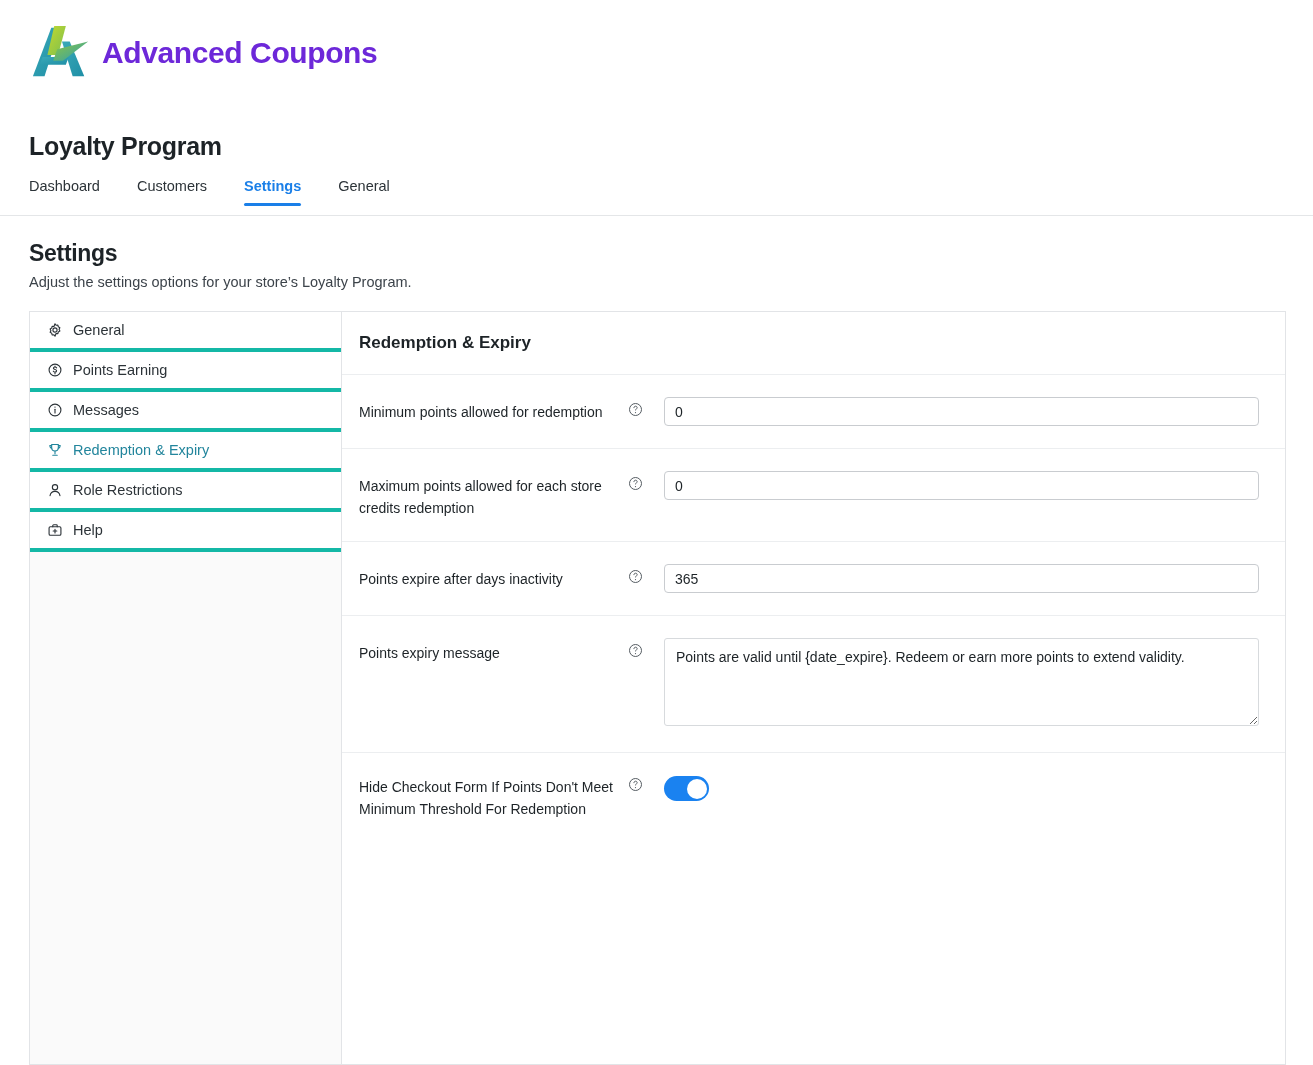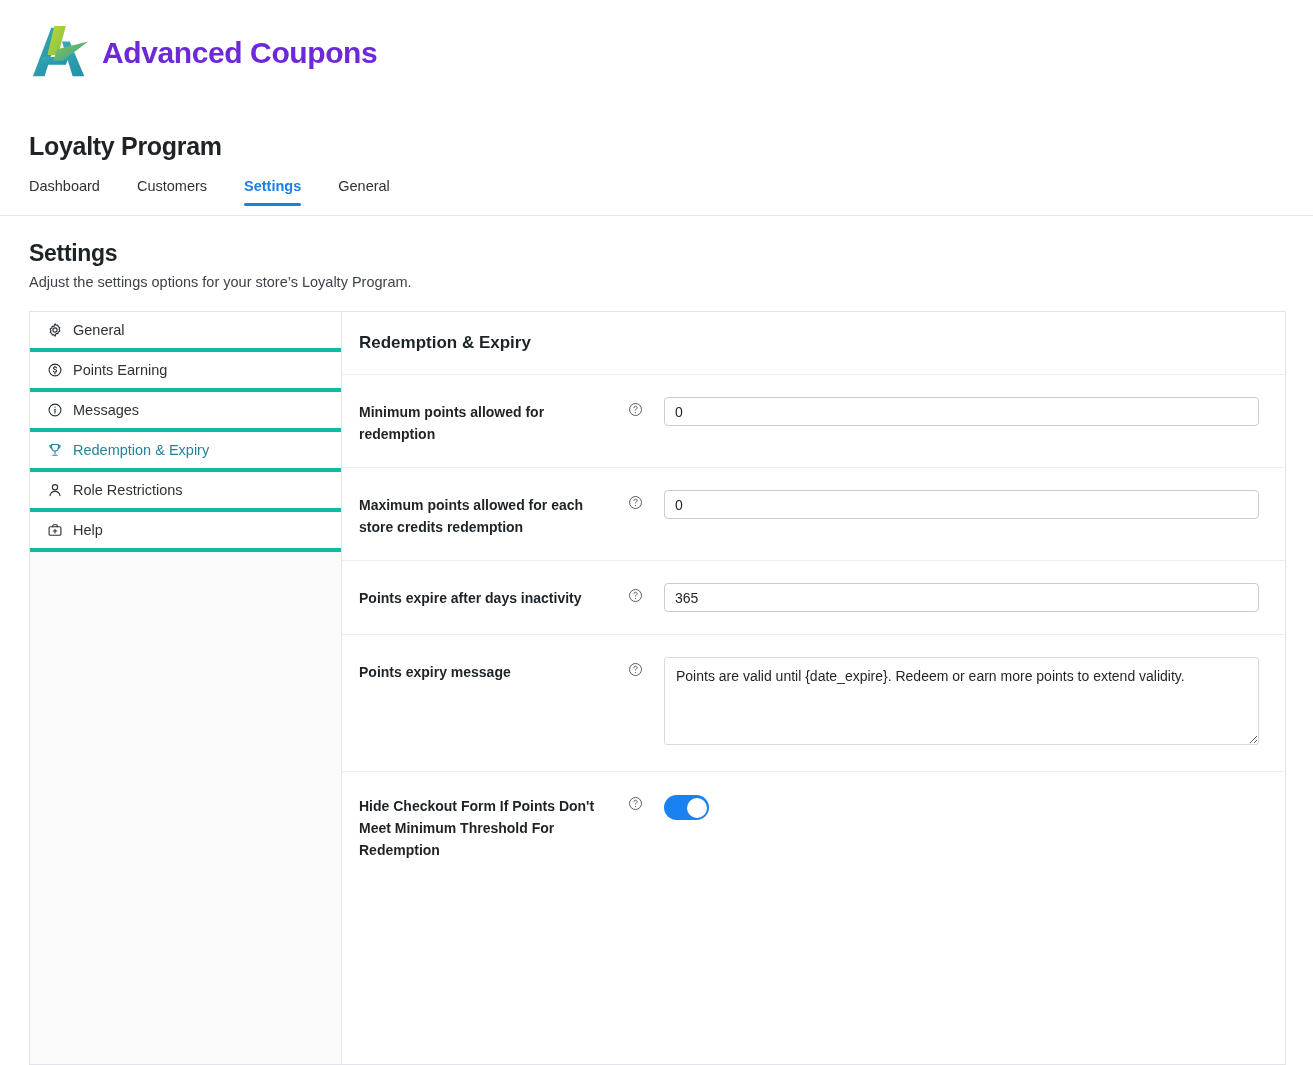--- a/index.html
+++ b/index.html
@@ -96,21 +96,21 @@
 
   
   .row {
     display: flex; align-items: flex-start;
     padding: 22px 26px 22px 17px;
     border-bottom: 1px solid #eceef0;
   }
   .row:last-child { border-bottom: none; }
   .row-label {
     flex: 0 0 269px; width: 269px;
-    font-size: 14px; font-weight: 700; color: #1d2327; line-height: 22px;
+    font-size: 14px; font-weight: 400; color: #1d2327; line-height: 22px;
     padding-top: 4px; padding-right: 14px;
   }
   .row-help {
     flex: 0 0 36px; display: flex; justify-content: flex-start;
     padding-top: 5px;
   }
   .help-icon { width: 15px; height: 15px; display: block; cursor: pointer; }
   .row-ctl { flex: 1 1 auto; min-width: 0; }
 
   .text-input {

